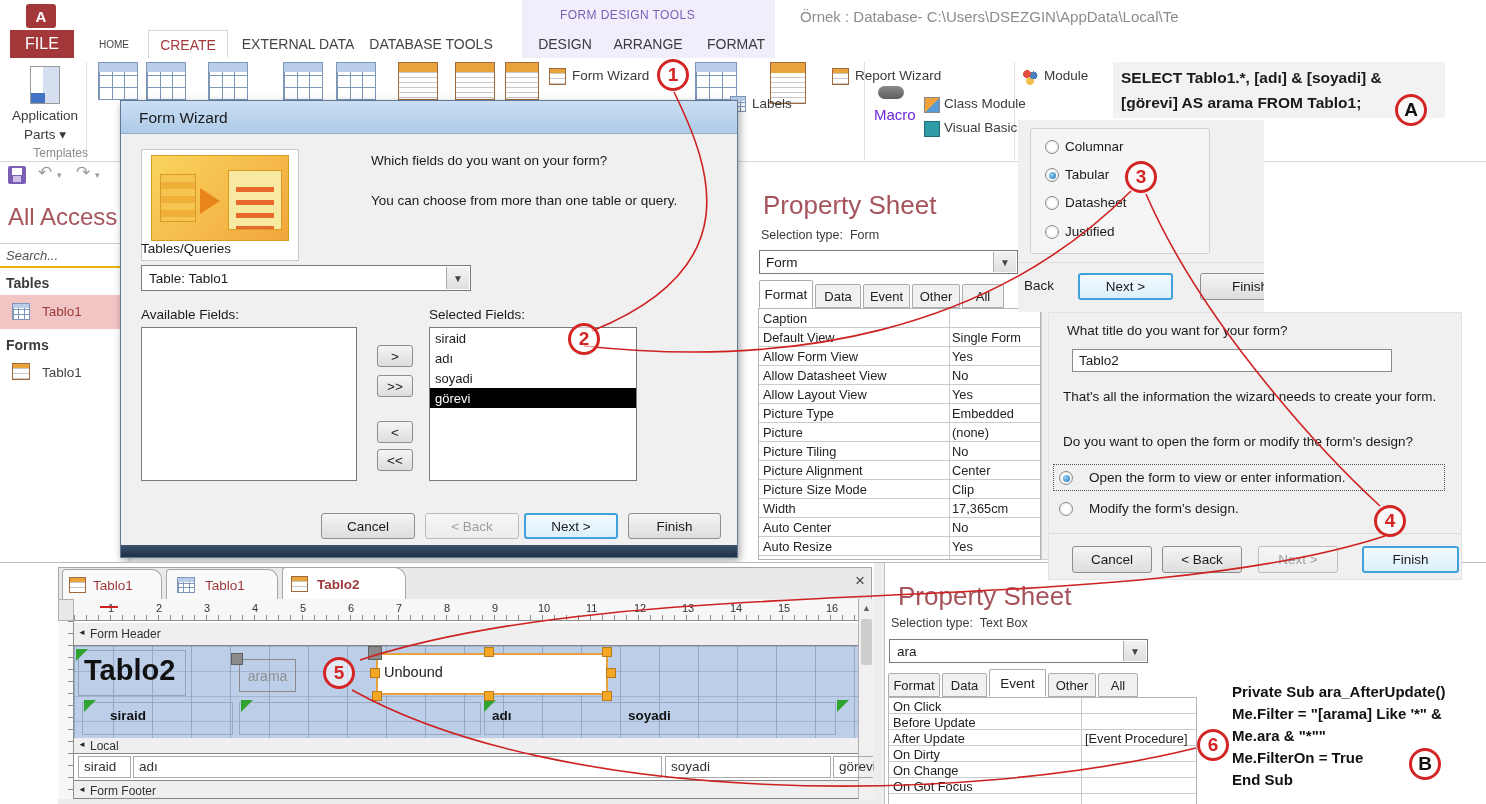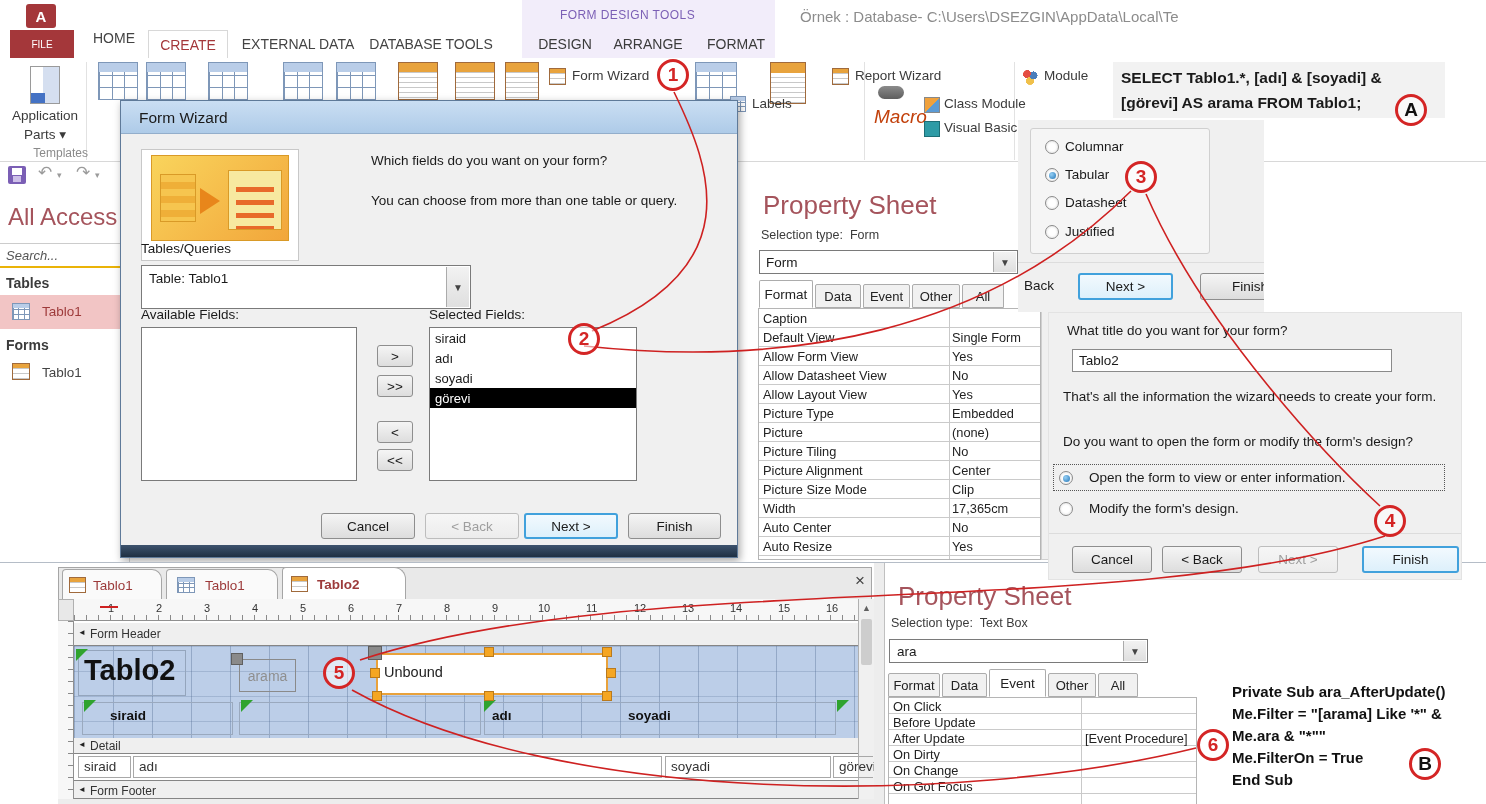--- a/index.html
+++ b/index.html
@@ -46,24 +46,24 @@
 <body>
 
 <div id="stage">
 
   <div class="abs" style="left:26px;top:4px;width:30px;height:24px;background:#A4373A;border-radius:3px;color:#FFF;font-weight:bold;font-size:15px;display:flex;align-items:center;justify-content:center;">A</div>
   <div class="abs nw" style="left:800px;top:8px;font-size:15px;color:#8C8C8C;">Örnek : Database- C:\Users\DSEZGIN\AppData\Local\Te</div>
 
   <div class="abs" style="left:522px;top:0;width:253px;height:58px;background:#F2EDFA;"></div>
   <div class="abs nw" style="left:560px;top:8px;font-size:12px;letter-spacing:.4px;color:#7B5FB5;">FORM DESIGN TOOLS</div>
 
-  <div class="abs" style="left:10px;top:30px;width:64px;height:28px;background:#A4373A;color:#FFF;display:flex;align-items:center;justify-content:center;font-size:10px;">
+  <div class="abs" style="left:10px;top:30px;width:64px;height:28px;background:#A4373A;color:#FFF;display:flex;align-items:center;justify-content:center;font-size:16px;">
       <span>FILE</span>
     </div>
-  <div class="abs" style="left:84px;top:30px;width:60px;height:28px;display:flex;align-items:flex-start;justify-content:center;font-size:14px;color:#444;">
+  <div class="abs" style="left:84px;top:30px;width:60px;height:28px;display:flex;align-items:center;justify-content:center;font-size:10px;color:#444;">
       <span>HOME</span>
     </div>
   <div class="abs" style="left:148px;top:30px;width:80px;height:28px;background:#FFF;border:1px solid #D8D8D8;border-bottom:none;display:flex;align-items:center;justify-content:center;font-size:14px;color:#A4373A;box-sizing:border-box;">
       <span>CREATE</span>
     </div>
   <div class="abs" style="left:236px;top:30px;width:124px;height:28px;display:flex;align-items:center;justify-content:center;font-size:14px;color:#444;">
       <span>EXTERNAL DATA</span>
     </div>
   <div class="abs" style="left:366px;top:30px;width:130px;height:28px;display:flex;align-items:center;justify-content:center;font-size:14px;color:#444;">
       <span>DATABASE TOOLS</span>
@@ -99,21 +99,21 @@
 
   <div class="abs frmico" style="left:549px;top:68px;width:17px;height:17px;"></div>
   <div class="abs nw" style="left:572px;top:68px;font-size:13.5px;color:#3B3B3B;"><span>Form Wizard</span></div>
   <div class="abs tblico" style="left:695px;top:62px;width:42px;height:38px;"></div>
   <div class="abs frmico" style="left:770px;top:62px;width:36px;height:42px;"></div>
   <div class="abs tblico" style="left:730px;top:96px;width:16px;height:16px;"></div>
   <div class="abs nw" style="left:752px;top:96px;font-size:13.5px;color:#3B3B3B;"><span>Labels</span></div>
   <div class="abs frmico" style="left:832px;top:68px;width:17px;height:17px;"></div>
   <div class="abs nw" style="left:855px;top:68px;font-size:13.5px;color:#3B3B3B;"><span>Report Wizard</span></div>
   <div class="abs" style="left:878px;top:86px;width:26px;height:13px;background:linear-gradient(#8B8B8B,#5E5E5E);border-radius:7px;"></div>
-  <div class="abs nw" style="left:874px;top:106px;font-size:19px;color:#c2410c;font-style:italic;"><span>Macro</span></div>
+  <div class="abs nw" style="left:874px;top:106px;font-size:15px;color:#6d28d9;"><span>Macro</span></div>
   <div class="abs" style="left:924px;top:97px;width:14px;height:14px;background:linear-gradient(135deg,#F0A13C 50%,#5B9BD5 50%);border:1px solid #888;"></div>
   <div class="abs nw" style="left:944px;top:96px;font-size:13.5px;color:#3B3B3B;"><span>Class Module</span></div>
   <div class="abs" style="left:924px;top:121px;width:14px;height:14px;background:#2E9BA6;border:1px solid #1D6E76;"></div>
   <div class="abs nw" style="left:944px;top:120px;font-size:13.5px;color:#3B3B3B;"><span>Visual Basic</span></div>
   <div class="abs" style="left:1022px;top:69px;width:16px;height:16px;border-radius:50%;
               background:radial-gradient(circle at 30% 30%,#E44D42 0 4px,transparent 4px),radial-gradient(circle at 72% 40%,#4A7EBB 0 4px,transparent 4px),radial-gradient(circle at 50% 75%,#F0C04A 0 4px,transparent 4px);"></div>
   <div class="abs nw" style="left:1044px;top:68px;font-size:13.5px;color:#3B3B3B;"><span>Module</span></div>
 
   <div class="abs" style="left:1113px;top:62px;width:332px;height:56px;background:#F2F2F2;font-weight:bold;font-size:15.5px;line-height:25px;padding:3px 0 0 8px;box-sizing:border-box;z-index:6;">
     <div class="nw">SELECT Tablo1.*, [adı] &amp; [soyadi] &amp;</div>
@@ -249,21 +249,21 @@
         <div class="abs" style="left:48px;top:32px;width:0;height:0;border-left:20px solid #E8861B;border-top:13px solid transparent;border-bottom:13px solid transparent;"></div>
         <div class="abs" style="left:76px;top:14px;width:52px;height:58px;background:#F7E9A0;border:1px solid #D99A27;
              background-image:repeating-linear-gradient(to bottom,transparent 0 8px,#E86A2A 8px 13px);background-size:38px 100%;background-position:7px 8px;background-repeat:no-repeat;"></div>
         <div class="abs" style="left:8px;top:18px;width:34px;height:46px;background:repeating-linear-gradient(to bottom,#F6C54F 0 7px,#EFAF38 7px 14px);border:1px solid #D99A27;"></div>
       </div>
     </div>
     <div class="abs nw" style="left:250px;top:52px;font-size:13.5px;">Which fields do you want on your form?</div>
     <div class="abs nw" style="left:250px;top:92px;font-size:13.5px;">You can choose from more than one table or query.</div>
 
     <div class="abs nw" style="left:20px;top:140px;font-size:13.5px;">Tables/Queries</div>
-    <div class="combo" style="left:20px;top:164px;width:330px;height:44px;">
+    <div class="combo" style="left:20px;top:164px;width:330px;height:26px;">
       <span class="abs nw" style="left:7px;top:5px;">Table: Tablo1</span>
       <span class="arrowbox">▼</span>
     </div>
 
     <div class="abs nw" style="left:20px;top:206px;font-size:13.5px;">Available Fields:</div>
     <div class="abs nw" style="left:308px;top:206px;font-size:13.5px;">Selected Fields:</div>
     <div class="listbox" style="left:20px;top:226px;width:216px;height:154px;"></div>
 
     <div class="wbtn" style="left:256px;top:244px;width:36px;height:22px;">
         <span>&gt;</span>
@@ -376,21 +376,21 @@
       <div class="abs" style="left:165px;top:56px;width:242px;height:33px;border:1px solid #9AA9BE;box-sizing:border-box;"></div>
       <span class="abs nw" style="left:418px;top:62px;font-size:13.5px;font-weight:bold;color:#111;">adı</span>
       <span class="greentri" style="left:410px;top:54px;"></span>
       <div class="abs" style="left:410px;top:56px;width:352px;height:33px;border:1px solid #9AA9BE;box-sizing:border-box;"></div>
       <span class="abs nw" style="left:554px;top:62px;font-size:13.5px;font-weight:bold;color:#111;">soyadi</span>
       <span class="greentri" style="left:763px;top:54px;"></span>
     </div>
 
     <div class="secbar" style="left:74px;top:175px;width:784px;height:16px;">
       <span class="abs" style="left:4px;top:2px;font-size:8px;color:#222;">◄</span>
-      <span class="abs nw" style="left:16px;top:1px;">Detail</span>
+      <span class="abs nw" style="left:16px;top:1px;">Local</span>
     </div>
     <div class="abs" style="left:74px;top:191px;width:784px;height:26px;background:#FFF;">
       <div class="abs" style="left:4px;top:2px;width:53px;height:22px;border:1px solid #A8A8A8;box-sizing:border-box;">
         <span class="abs nw" style="left:5px;top:2px;font-size:13.5px;color:#333;">siraid</span>
       </div>
       <div class="abs" style="left:59px;top:2px;width:529px;height:22px;border:1px solid #A8A8A8;box-sizing:border-box;">
         <span class="abs nw" style="left:5px;top:2px;font-size:13.5px;color:#333;">adı</span>
       </div>
       <div class="abs" style="left:591px;top:2px;width:166px;height:22px;border:1px solid #A8A8A8;box-sizing:border-box;">
         <span class="abs nw" style="left:5px;top:2px;font-size:13.5px;color:#333;">soyadi</span>

